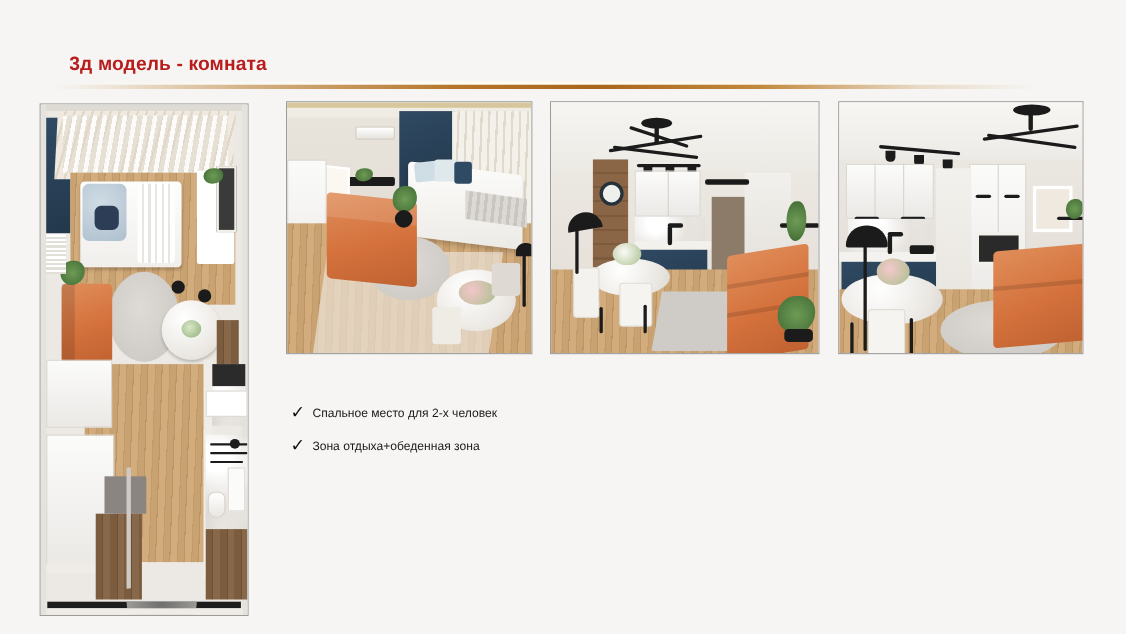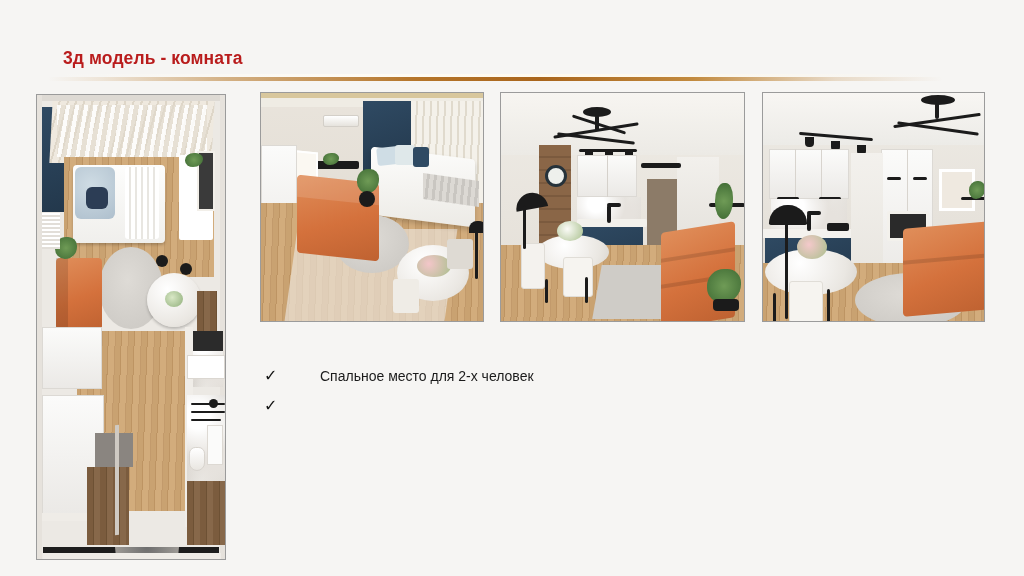--- a/index.html
+++ b/index.html
@@ -75,21 +75,21 @@
   #shot4{left:762px;top:92px;width:223px;height:230px;}
 
   
   .bullets{position:absolute;left:264px;top:364px;}
   .bullet{display:flex;align-items:flex-start;margin-bottom:6px;}
   .check{
     width:20px;flex:0 0 20px;
     font-size:16px;color:#111;line-height:24px;font-weight:bold;
   }
   .bullet-text{
-    font-size:14px;color:#1b1b1b;line-height:24px;white-space:nowrap;margin-left:36px;
+    font-size:11px;color:#1b1b1b;line-height:24px;white-space:nowrap;
   }
 
   
   .sofa-orange{background:linear-gradient(160deg,#e08e5a,#d4713c 55%,#bf6231);border-radius:4px;}
   .navy{background:linear-gradient(160deg,#2f4a63,#23384c);}
   .white-cab{background:linear-gradient(180deg,#fbfbfa,#ebe9e6);border:1px solid #dcd9d4;box-sizing:border-box;}
   .round-table{background:radial-gradient(circle at 38% 30%,#ffffff,#eae7e2 70%,#d9d5cf);border-radius:50%;}
   .rug{background:radial-gradient(ellipse at 45% 40%,#dedbd6,#c9c6c1);border-radius:50%;}
   .plant{background:radial-gradient(circle at 50% 50%,#6f9b56,#3f6b34);border-radius:50% 40% 55% 45%;}
   .blackfix{background:#1b1b1b;border-radius:2px;}
@@ -358,16 +358,17 @@
     </div>
   </div>
 
   <div class="bullets">
     <div class="bullet">
       <span class="check">✓</span>
       <span class="bullet-text">Спальное место для 2-х человек</span>
     </div>
     <div class="bullet">
       <span class="check">✓</span>
+      <span class="bullet-text">Зона отдыха+обеденная зона</span>
     </div>
   </div>
 
 </div>
 
 </body></html>

